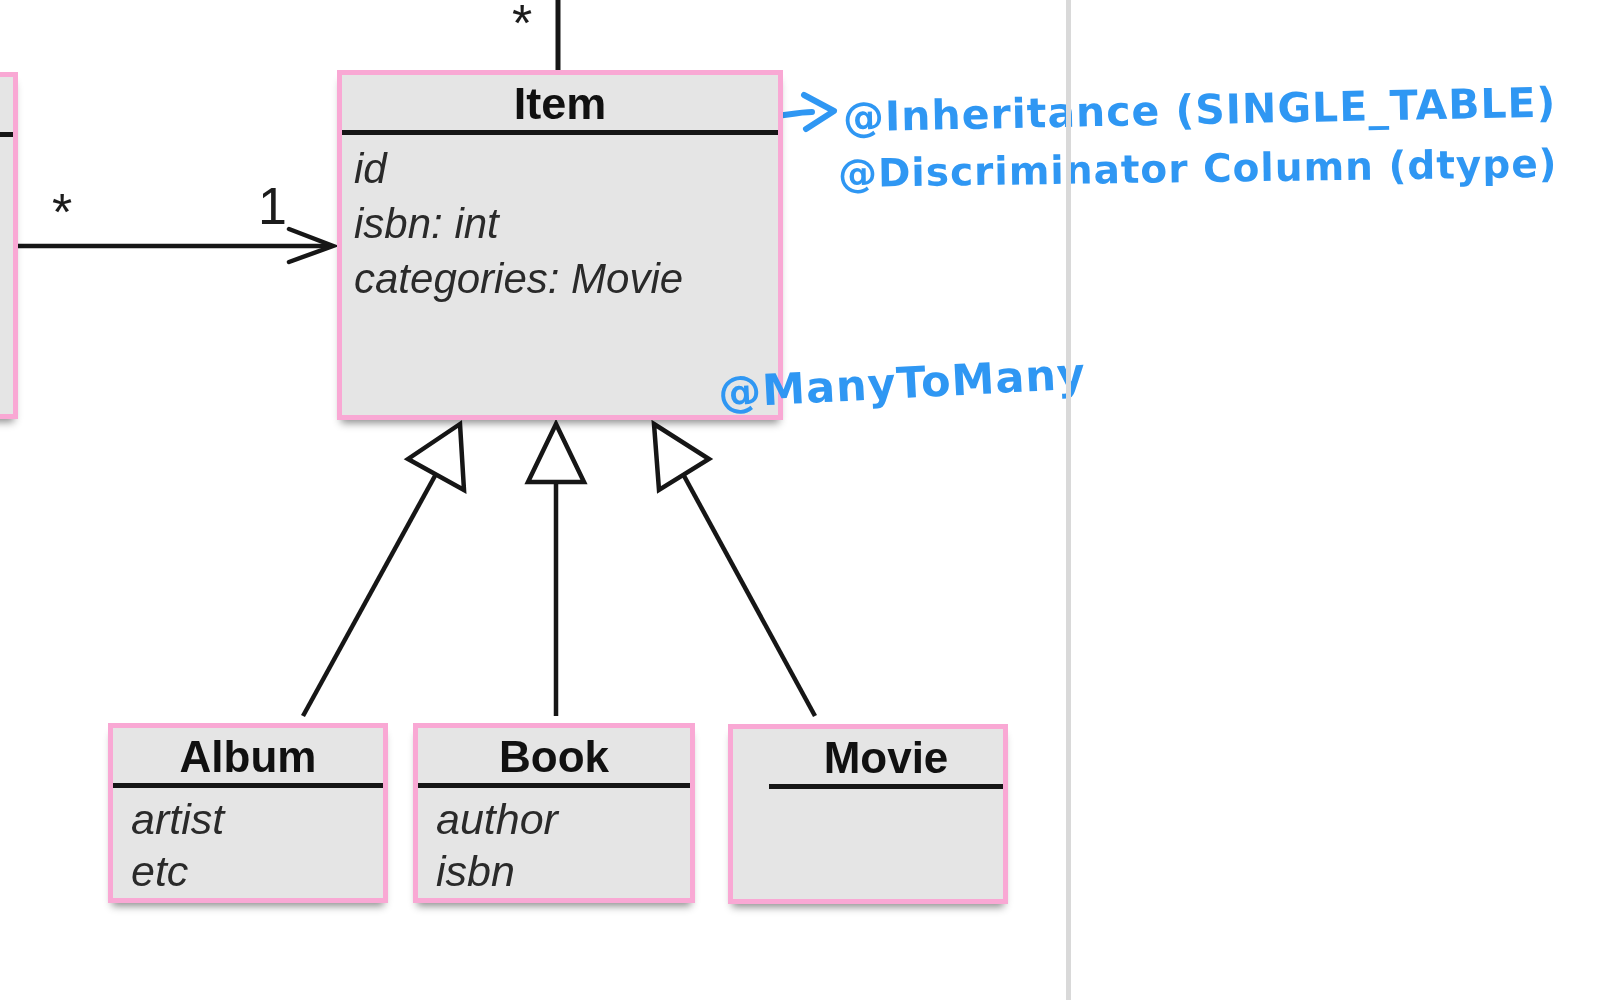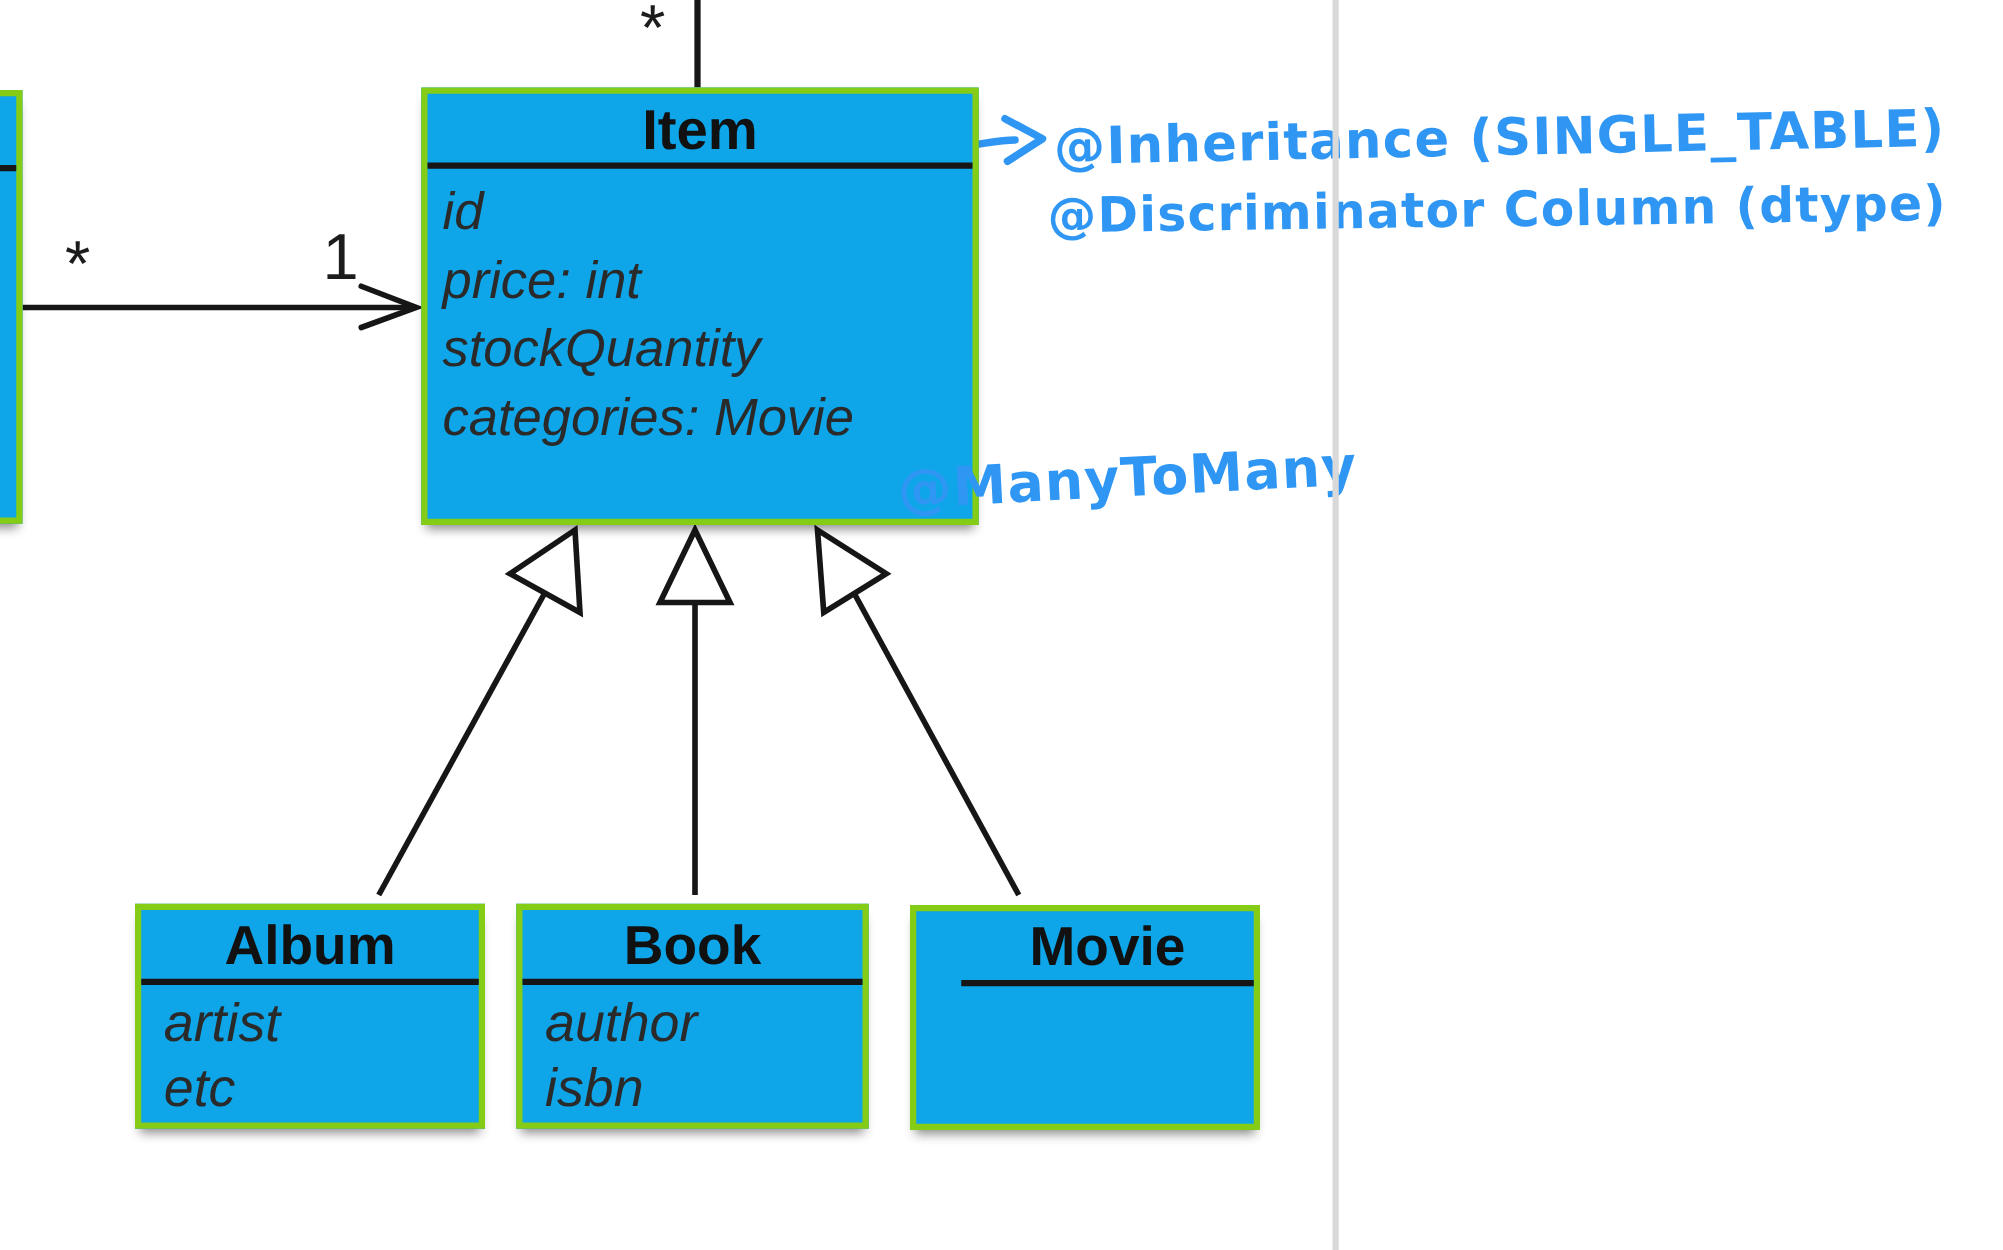--- a/index.html
+++ b/index.html
@@ -18,22 +18,22 @@
   }
   #connector-layer {
     position: absolute;
     left: 0; top: 0;
     width: 1602px;
     height: 1000px;
     pointer-events: none;
   }
   .classbox {
     position: absolute;
-    background: #0ea5e9;
-    border: 5px solid #84cc16;
+    background: #e5e5e5;
+    border: 5px solid #f9a8d4;
     box-sizing: border-box;
     box-shadow: 0 7px 8px -4px rgba(0,0,0,0.45);
   }
   .classbox .title {
     border-bottom: 5px solid #161616;
     box-sizing: border-box;
     text-align: center;
     font-weight: bold;
     color: #111111;
   }
@@ -133,22 +133,21 @@
 
   <div class="classbox" id="box-partial">
     <div class="title"></div>
     <div class="body"></div>
   </div>
 
   <div class="classbox" id="box-item">
     <div class="title">Item</div>
     <div class="body">
       <span class="field">id</span>
-      <span class="field">price: int</span>
-      <span class="field">stockQuantity</span>
+      <span class="field">isbn: int</span>
       <span class="field">categories: Movie</span>
     </div>
   </div>
 
   <div class="classbox subclass" id="box-album">
     <div class="title">Album</div>
     <div class="body">
       <span class="field">artist</span>
       <span class="field">etc</span>
     </div>

